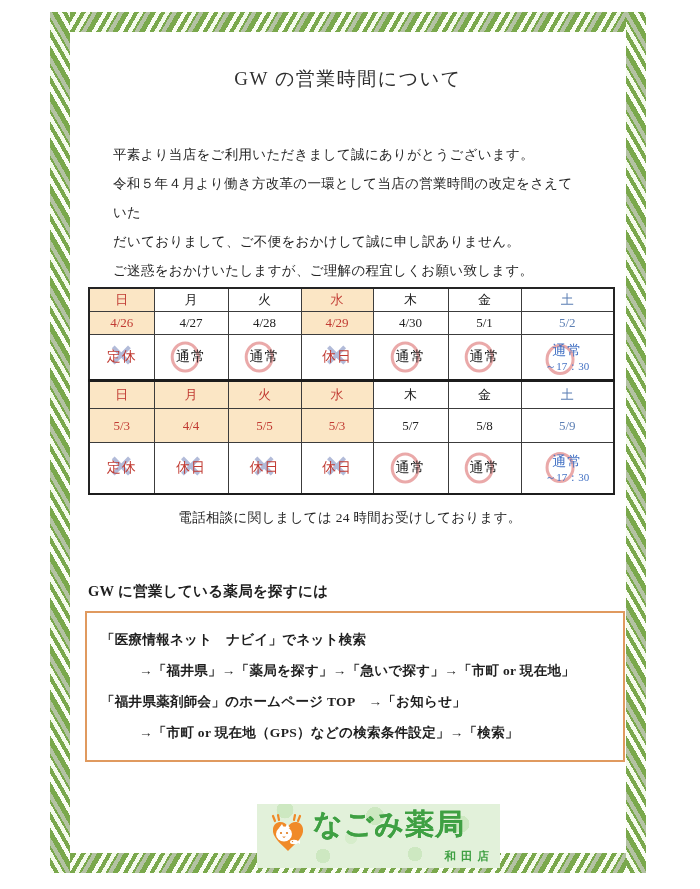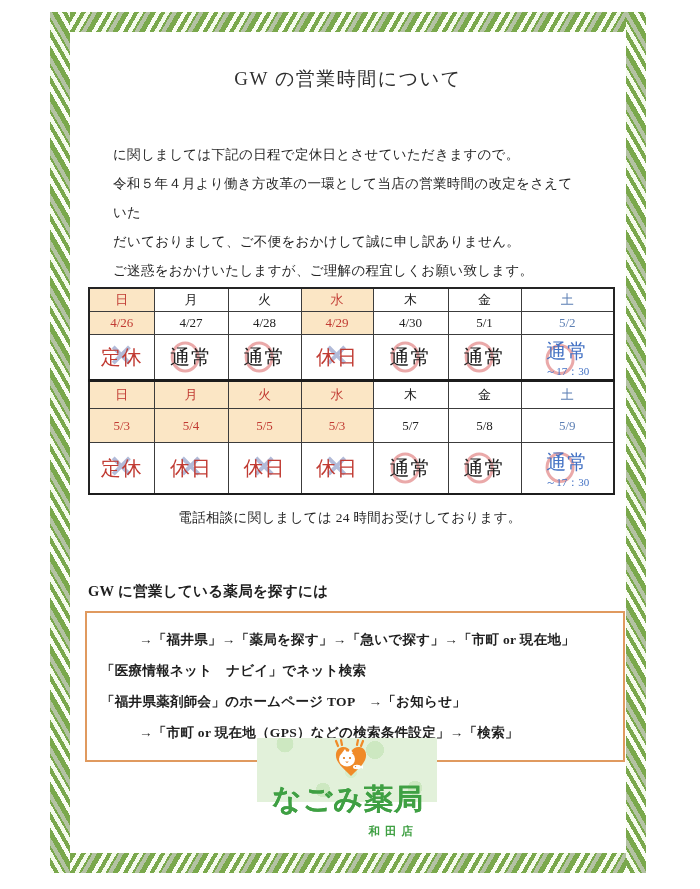--- a/index.html
+++ b/index.html
@@ -43,21 +43,21 @@
   tr.w1-day td{height:22px;}
   tr.w1-date td{height:22px;}
   tr.w1-st td{height:44px;}
   tr.w2-day td{height:26px;border-top:3px solid #1c1c1c;}
   tr.w2-date td{height:33px;}
   tr.w2-st td{height:50px;border-bottom:2px solid #1c1c1c;}
   td[data-tone="red-hl"]{background:#FBE6C5;color:#C13B33;}
   td[data-tone="black"]{color:#222;}
   td[data-tone="blue"]{color:#5C7FB4;}
   td.st{position:relative;}
-  .st-label{position:relative;z-index:2;font-size:20px;letter-spacing:1px;}
+  .st-label{position:relative;z-index:2;font-size:14px;letter-spacing:1px;}
   .st-label[data-tone="red"]{color:#C13B33;}
   .st-label[data-tone="black"]{color:#222;}
   .st-label[data-tone="blue"]{color:#4472C4;}
   .st-note{display:block;position:relative;z-index:2;font-size:11px;color:#4472C4;line-height:12px;}
   .stamp{position:absolute;z-index:1;pointer-events:none;}
   td[data-mark="circle"] .stamp,
   td[data-mark="circle-note"] .stamp{
     width:23px;height:25px;border:3px solid rgba(221,116,116,.62);
     border-radius:50%;left:50%;top:50%;transform:translate(-70%,-50%);}
   td[data-mark="circle-note"] .stamp{top:9px;transform:translateX(-74%);}
@@ -66,51 +66,51 @@
   td[data-mark="x"] .stamp::before{content:"✕";}
 
   
   .search-box{position:absolute;left:85px;top:611px;width:540px;box-sizing:border-box;
     border:2px solid #E09A5F;background:#fff;padding:11px 14px 12px;}
   .search-box .line{font-size:13.5px;font-weight:700;line-height:31px;
     letter-spacing:.3px;color:#1f1f1f;white-space:nowrap;}
   .search-box .line[data-indent="1"]{padding-left:38px;}
 
   
-  .logo-banner{position:absolute;left:257px;top:738px;width:180px;height:64px;
+  .logo-banner{position:absolute;left:257px;top:804px;width:243px;height:64px;
     background-color:#E2F1DA;
     background-image:
       radial-gradient(circle 14px at 28px 6px,  #CDE8C1 60%, rgba(0,0,0,0) 61%),
       radial-gradient(circle 12px at 66px 52px, #CDE8C1 60%, rgba(0,0,0,0) 61%),
       radial-gradient(circle 15px at 118px 12px,#CDE8C1 60%, rgba(0,0,0,0) 61%),
       radial-gradient(circle 12px at 158px 50px,#CDE8C1 60%, rgba(0,0,0,0) 61%),
       radial-gradient(circle 14px at 204px 20px,#CDE8C1 60%, rgba(0,0,0,0) 61%),
       radial-gradient(circle 10px at 94px 34px, #D6EDCB 60%, rgba(0,0,0,0) 61%);
-    display:flex;align-items:center;flex-direction:column;}
+    display:flex;align-items:center;}
   .logo-mark{width:46px;height:46px;margin-left:8px;flex:0 0 auto;}
   .logo-text{flex:1;display:flex;flex-direction:column;align-items:flex-start;margin-left:2px;}
   .store-name{font-size:29px;font-weight:700;color:#3FA043;letter-spacing:1px;
     line-height:30px;text-shadow:0 0 0 #3FA043;}
   .branch-name{font-size:11.5px;font-weight:700;color:#3FA043;letter-spacing:5px;
     align-self:flex-end;margin-right:6px;margin-top:10px;}
 </style>
 </head>
 <body>
 
 <div class="page">
 
   <div class="frame top"></div>
   <div class="frame bottom"></div>
   <div class="frame v left"></div>
   <div class="frame v right"></div>
 
   <div class="title">GW の営業時間について</div>
 
   <div class="intro">
-    <div>に関しましては下記の日程で定休日とさせていただきますので。</div>
+    <div>平素より当店をご利用いただきまして誠にありがとうございます。</div>
     <div>令和５年４月より働き方改革の一環として当店の営業時間の改定をさえていた</div>
     <div>だいておりまして、ご不便をおかけして誠に申し訳ありません。</div>
     <div>ご迷惑をおかけいたしますが、ご理解の程宜しくお願い致します。</div>
   </div>
 
   <table class="sched">
     <colgroup>
       <col style="width:65px">
         <col style="width:74px">
         <col style="width:73px">
@@ -179,21 +179,21 @@
         <td data-tone="red-hl">日</td>
         <td data-tone="red-hl">月</td>
         <td data-tone="red-hl">火</td>
         <td data-tone="red-hl">水</td>
         <td data-tone="black">木</td>
         <td data-tone="black">金</td>
         <td data-tone="blue">土</td>
       </tr>
       <tr class="w2-date">
         <td data-tone="red-hl">5/3</td>
-        <td data-tone="red-hl">5/4</td>
+        <td data-tone="red-hl">4/4</td>
         <td data-tone="red-hl">5/5</td>
         <td data-tone="red-hl">5/3</td>
         <td data-tone="black">5/7</td>
         <td data-tone="black">5/8</td>
         <td data-tone="blue">5/9</td>
       </tr>
       <tr class="w2-st">
         <td class="st" data-mark="x">
           <span class="stamp"></span>
           <span class="st-label" data-tone="red">定休</span>
@@ -231,22 +231,22 @@
         </td>
       </tr>
     </tbody>
   </table>
 
   <div class="phone-note">電話相談に関しましては 24 時間お受けしております。</div>
 
   <div class="search-heading">GW に営業している薬局を探すには</div>
 
   <div class="search-box">
+    <div class="line" data-indent="0">「医療情報ネット　ナビイ」でネット検索</div>
     <div class="line" data-indent="1">→「福井県」→「薬局を探す」→「急いで探す」→「市町 or 現在地」</div>
-    <div class="line" data-indent="0">「医療情報ネット　ナビイ」でネット検索</div>
     <div class="line" data-indent="0">「福井県薬剤師会」のホームページ TOP　→「お知らせ」</div>
     <div class="line" data-indent="1">→「市町 or 現在地（GPS）などの検索条件設定」→「検索」</div>
   </div>
 
   <div class="logo-banner">
     <svg class="logo-mark" viewBox="0 0 46 46" aria-hidden="true">
 
       <path d="M10 8 L8 3 M14 7 L13 2" stroke="#F08A28" stroke-width="2.2" stroke-linecap="round" fill="none"></path>
       <path d="M33 8 L35 3 M29 7 L30 2" stroke="#F08A28" stroke-width="2.2" stroke-linecap="round" fill="none"></path>
 

